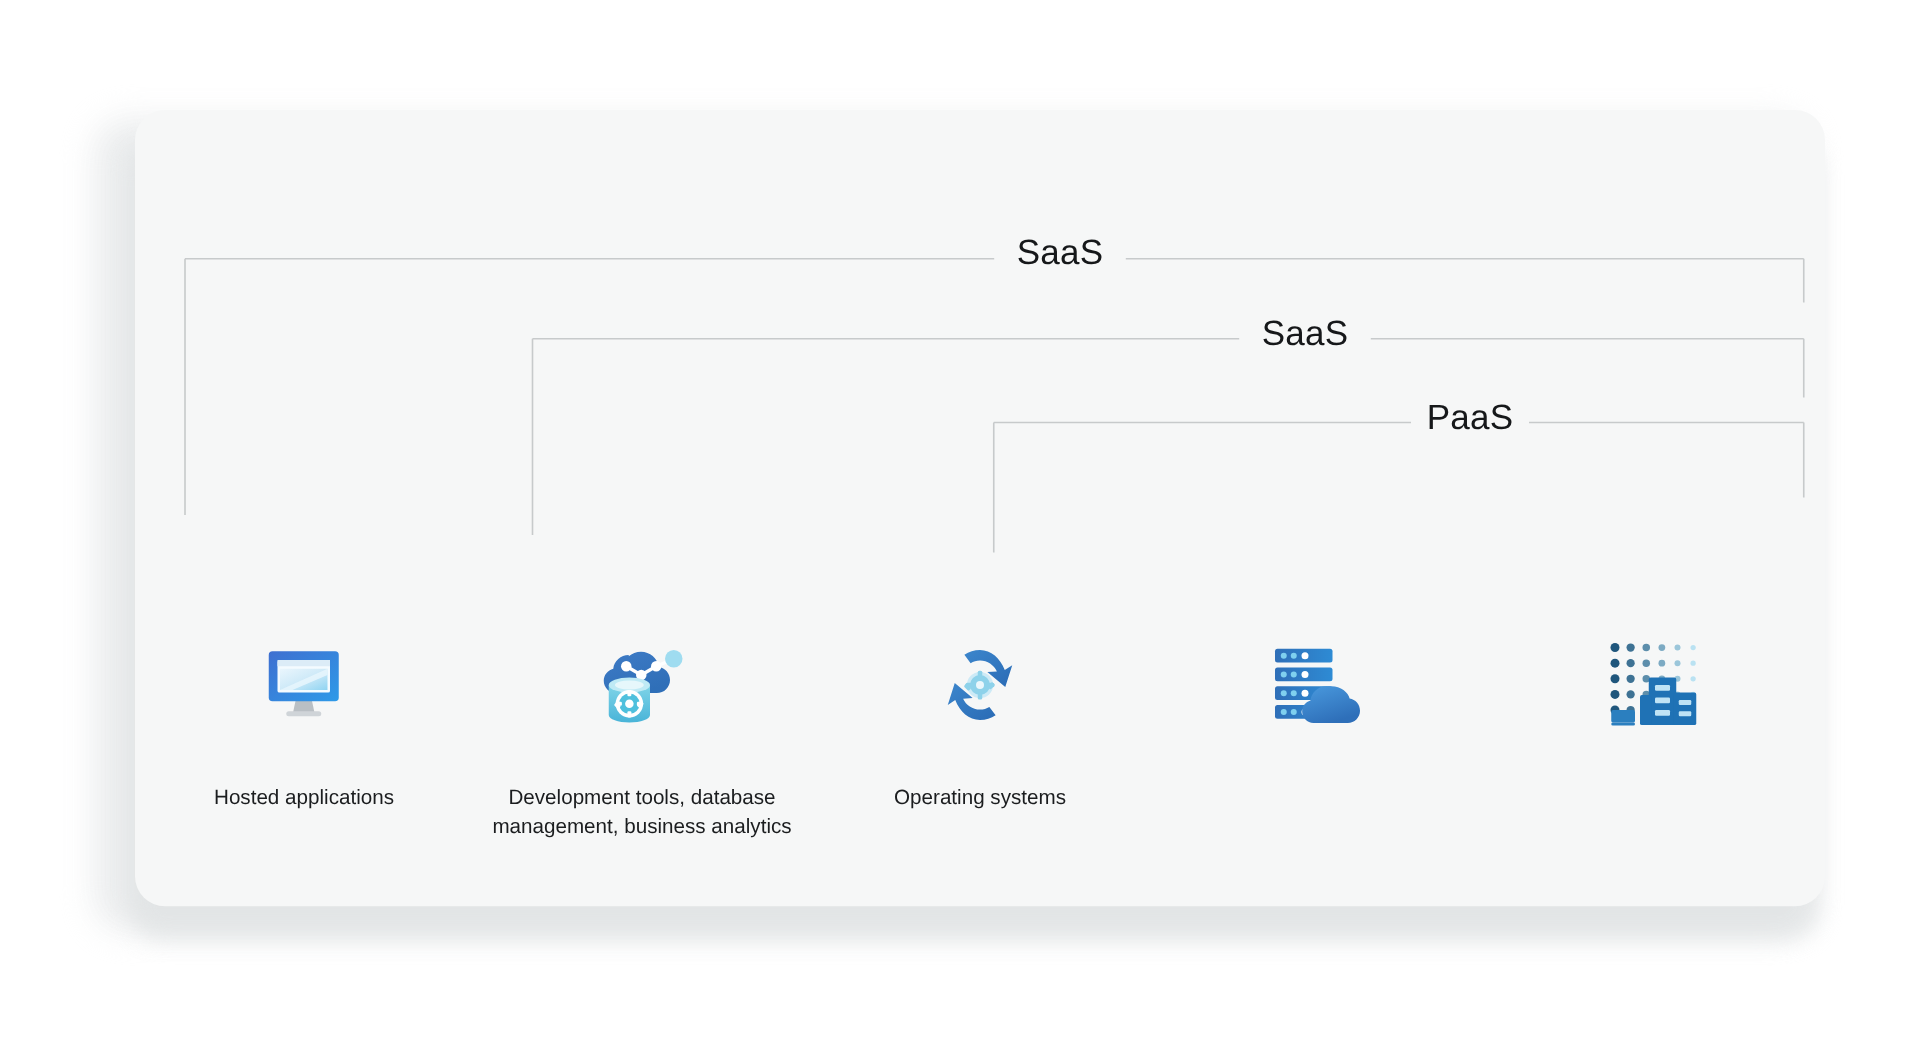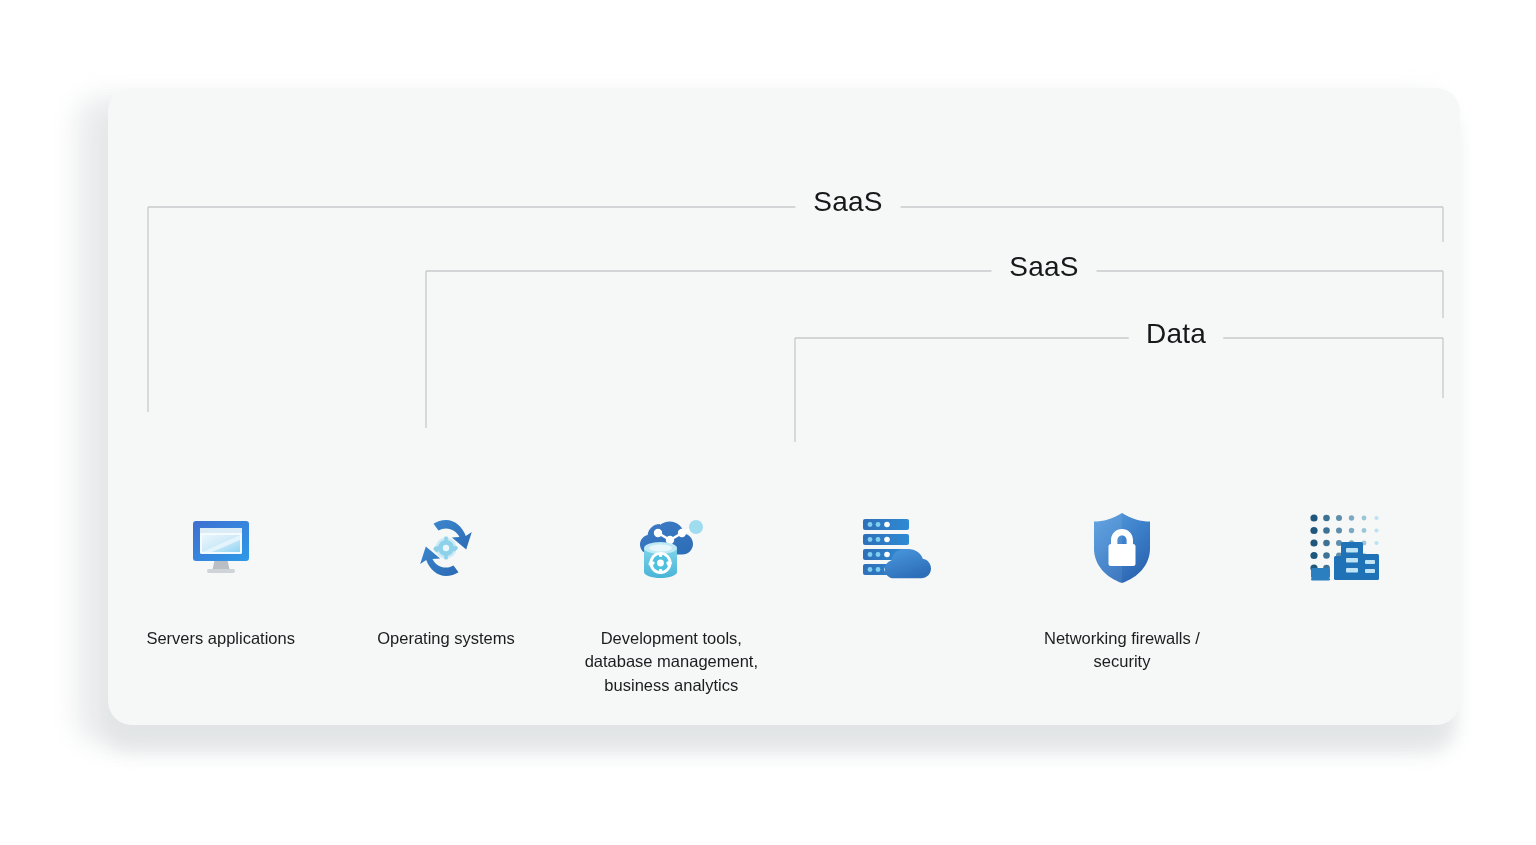--- a/index.html
+++ b/index.html
@@ -132,21 +132,21 @@
       <line x1="426" y1="271" x2="426" y2="428" stroke="#c7cacb" stroke-width="1.3"></line>
       <line x1="1443" y1="271" x2="1443" y2="318" stroke="#c7cacb" stroke-width="1.3"></line>
       <line x1="795" y1="338" x2="1128.796875" y2="338" stroke="#c7cacb" stroke-width="1.3"></line>
       <line x1="1223.203125" y1="338" x2="1443" y2="338" stroke="#c7cacb" stroke-width="1.3"></line>
       <line x1="795" y1="338" x2="795" y2="442" stroke="#c7cacb" stroke-width="1.3"></line>
       <line x1="1443" y1="338" x2="1443" y2="398" stroke="#c7cacb" stroke-width="1.3"></line>
     </svg>
 
   <div class="tier-label" id="lbl-0" style="left: 848px; top: 186px;">SaaS</div>
   <div class="tier-label" id="lbl-1" style="left: 1044px; top: 251px;">SaaS</div>
-  <div class="tier-label" id="lbl-2" style="left: 1176px; top: 318px;">Data</div>
+  <div class="tier-label" id="lbl-2" style="left: 1176px; top: 318px;">PaaS</div>
 
   <div class="columns">
 
     <div class="col">
       <div class="icon-wrap">
         <svg width="72" height="72" viewBox="0 0 72 72" xmlns="http://www.w3.org/2000/svg">
           <defs>
             <linearGradient id="mg1" x1="0" y1="0" x2="1" y2="1">
               <stop offset="0" stop-color="#3f6fd0"></stop>
                 <stop offset="1" stop-color="#2e9ae8"></stop>
@@ -159,52 +159,21 @@
           </defs>
           <path d="M30 46h12l3 14H27z" fill="#b9bfc4"></path>
           <rect x="22" y="57" width="28" height="4" rx="2" fill="#cfd4d8"></rect>
           <rect x="8" y="9" width="56" height="40" rx="3" fill="url(#mg1)"></rect>
           <rect x="15" y="16" width="42" height="26" rx="1.5" fill="#f4fbff"></rect>
           <rect x="15" y="16" width="42" height="5" fill="#dcecf7"></rect>
           <rect x="17" y="23" width="38" height="17" fill="url(#mg2)"></rect>
           <path d="M17 40 L55 23 L55 28 L27 40Z" fill="#e8f6fd" opacity="0.85"></path>
         </svg>
       </div>
-      <div class="caption">Servers applications</div>
-    </div>
-
-    <div class="col">
-      <div class="icon-wrap">
-        <svg width="70" height="70" viewBox="0 0 70 70" xmlns="http://www.w3.org/2000/svg">
-          <defs>
-            <linearGradient id="sg1" x1="0" y1="0" x2="1" y2="1">
-              <stop offset="0" stop-color="#3c86cc"></stop>
-                <stop offset="1" stop-color="#2a6bb5"></stop>
-            </linearGradient>
-          </defs>
-          <g fill="url(#sg1)">
-            <path d="M35 7c-4.6 0-8.9 1.4-12.5 3.8l5 6.7C29.7 16.2 32.2 15.4 35 15.4c6 0 11.2 3.6 13.5 8.7l-7.6.5 14.3 12 5.6-17.5-6 3.9C51.2 13.6 43.8 7 35 7z"></path>
-            <path d="M35 63c4.6 0 8.9-1.4 12.5-3.8l-5-6.7c-2.2 1.3-4.7 2.1-7.5 2.1-6 0-11.2-3.6-13.5-8.7l7.6-.5-14.3-12L9.2 50.9l6-3.9C18.8 56.4 26.2 63 35 63z"></path>
-          </g>
-          <g transform="translate(35,35)">
-            <circle r="10.5" fill="#cdeaf6"></circle>
-            <g fill="#8ed2ea">
-              <circle r="8"></circle>
-              <rect x="-1.8" y="-11.5" width="3.6" height="5.5" rx="1.2"></rect>
-              <rect x="-1.8" y="6" width="3.6" height="5.5" rx="1.2"></rect>
-              <rect x="-11.5" y="-1.8" width="5.5" height="3.6" rx="1.2"></rect>
-              <rect x="6" y="-1.8" width="5.5" height="3.6" rx="1.2"></rect>
-              <rect x="-10" y="-8.6" width="3.6" height="5.5" rx="1.2" transform="rotate(-45)"></rect>
-              <rect x="5" y="-8.6" width="3.6" height="5.5" rx="1.2" transform="rotate(45)"></rect>
-            </g>
-            <circle r="3.2" fill="#eaf7fc"></circle>
-          </g>
-        </svg>
-      </div>
-      <div class="caption">Operating systems</div>
+      <div class="caption">Hosted applications</div>
     </div>
 
     <div class="col">
       <div class="icon-wrap">
         <svg width="78" height="78" viewBox="0 0 78 78" xmlns="http://www.w3.org/2000/svg">
           <defs>
             <linearGradient id="cg1" x1="0" y1="0" x2="0.6" y2="1">
               <stop offset="0" stop-color="#3e7bc6"></stop>
                 <stop offset="1" stop-color="#2f6fb8"></stop>
             </linearGradient>
@@ -247,20 +216,51 @@
               <rect x="5" y="-8.2" width="3.2" height="5" rx="1" transform="rotate(45)"></rect>
             </g>
           </g>
         </svg>
       </div>
       <div class="caption">Development tools, database management, business analytics</div>
     </div>
 
     <div class="col">
       <div class="icon-wrap">
+        <svg width="70" height="70" viewBox="0 0 70 70" xmlns="http://www.w3.org/2000/svg">
+          <defs>
+            <linearGradient id="sg1" x1="0" y1="0" x2="1" y2="1">
+              <stop offset="0" stop-color="#3c86cc"></stop>
+                <stop offset="1" stop-color="#2a6bb5"></stop>
+            </linearGradient>
+          </defs>
+          <g fill="url(#sg1)">
+            <path d="M35 7c-4.6 0-8.9 1.4-12.5 3.8l5 6.7C29.7 16.2 32.2 15.4 35 15.4c6 0 11.2 3.6 13.5 8.7l-7.6.5 14.3 12 5.6-17.5-6 3.9C51.2 13.6 43.8 7 35 7z"></path>
+            <path d="M35 63c4.6 0 8.9-1.4 12.5-3.8l-5-6.7c-2.2 1.3-4.7 2.1-7.5 2.1-6 0-11.2-3.6-13.5-8.7l7.6-.5-14.3-12L9.2 50.9l6-3.9C18.8 56.4 26.2 63 35 63z"></path>
+          </g>
+          <g transform="translate(35,35)">
+            <circle r="10.5" fill="#cdeaf6"></circle>
+            <g fill="#8ed2ea">
+              <circle r="8"></circle>
+              <rect x="-1.8" y="-11.5" width="3.6" height="5.5" rx="1.2"></rect>
+              <rect x="-1.8" y="6" width="3.6" height="5.5" rx="1.2"></rect>
+              <rect x="-11.5" y="-1.8" width="5.5" height="3.6" rx="1.2"></rect>
+              <rect x="6" y="-1.8" width="5.5" height="3.6" rx="1.2"></rect>
+              <rect x="-10" y="-8.6" width="3.6" height="5.5" rx="1.2" transform="rotate(-45)"></rect>
+              <rect x="5" y="-8.6" width="3.6" height="5.5" rx="1.2" transform="rotate(45)"></rect>
+            </g>
+            <circle r="3.2" fill="#eaf7fc"></circle>
+          </g>
+        </svg>
+      </div>
+      <div class="caption">Operating systems</div>
+    </div>
+
+    <div class="col">
+      <div class="icon-wrap">
         <svg width="80" height="74" viewBox="0 0 80 74" xmlns="http://www.w3.org/2000/svg">
           <defs>
             <linearGradient id="rg1" x1="0" y1="0" x2="1" y2="0">
               <stop offset="0" stop-color="#2f6fb8"></stop>
                 <stop offset="1" stop-color="#2e8bd4"></stop>
             </linearGradient>
             <linearGradient id="rg2" x1="0" y1="0" x2="0.5" y2="1">
               <stop offset="0" stop-color="#4a9ade"></stop>
                 <stop offset="1" stop-color="#2e6fb9"></stop>
             </linearGradient>
@@ -285,40 +285,20 @@
             <circle cx="30" cy="13.5" r="2.8"></circle>
               <circle cx="30" cy="28.5" r="2.8"></circle>
             <circle cx="30" cy="43.5" r="2.8"></circle>
               <circle cx="30" cy="58.5" r="2.8"></circle>
           </g>
           <path d="M47 38c-6.6 0-12 5-12.6 11.4-3.9 1.1-6.7 4.6-6.7 8.8 0 5 4.1 9.1 9.1 9.1h27.4c5.4 0 9.8-4.4 9.8-9.8 0-4.9-3.6-9-8.3-9.7C64.7 42.9 58.5 38 51.2 38z" fill="url(#rg2)"></path>
         </svg>
       </div>
     </div>
 
-    <div class="col">
-      <div class="icon-wrap">
-        <svg width="66" height="76" viewBox="0 0 66 76" xmlns="http://www.w3.org/2000/svg">
-          <defs>
-            <linearGradient id="shg" x1="0" y1="0" x2="0.8" y2="1">
-              <stop offset="0" stop-color="#5aa0e0"></stop>
-                <stop offset="0.55" stop-color="#3c7fc9"></stop>
-                <stop offset="1" stop-color="#2a62ae"></stop>
-            </linearGradient>
-          </defs>
-          <path d="M33 3C24 9 14 11.5 5 11.5v27C5 55 17 67.5 33 73c16-5.5 28-18 28-34.5v-27C52 11.5 42 9 33 3z" fill="url(#shg)"></path>
-          <path d="M33 3C24 9 14 11.5 5 11.5v27C5 55 17 67.5 33 73z" fill="#ffffff" opacity="0.07"></path>
-          <g fill="#ffffff">
-            <path d="M33 19c-6.1 0-11 4.9-11 11v6h6.4v-6c0-2.5 2.1-4.6 4.6-4.6s4.6 2.1 4.6 4.6v6H44v-6c0-6.1-4.9-11-11-11z"></path>
-            <rect x="19.5" y="34" width="27" height="22" rx="2.5"></rect>
-          </g>
-        </svg>
-      </div>
-      <div class="caption">Networking firewalls / security</div>
-    </div>
 
     <div class="col">
       <div class="icon-wrap">
         <svg width="84" height="80" viewBox="0 0 84 80" xmlns="http://www.w3.org/2000/svg" id="dc-icon">
           <g id="dc-dots">
               <circle cx="9" cy="10" r="3.60" fill="rgb(31,86,124)"></circle>
               <circle cx="21.5" cy="10" r="3.30" fill="rgb(62,114,148)"></circle>
               <circle cx="34" cy="10" r="3.00" fill="rgb(93,142,171)"></circle>
               <circle cx="46.5" cy="10" r="2.70" fill="rgb(124,170,195)"></circle>
               <circle cx="59" cy="10" r="2.40" fill="rgb(155,198,218)"></circle>

